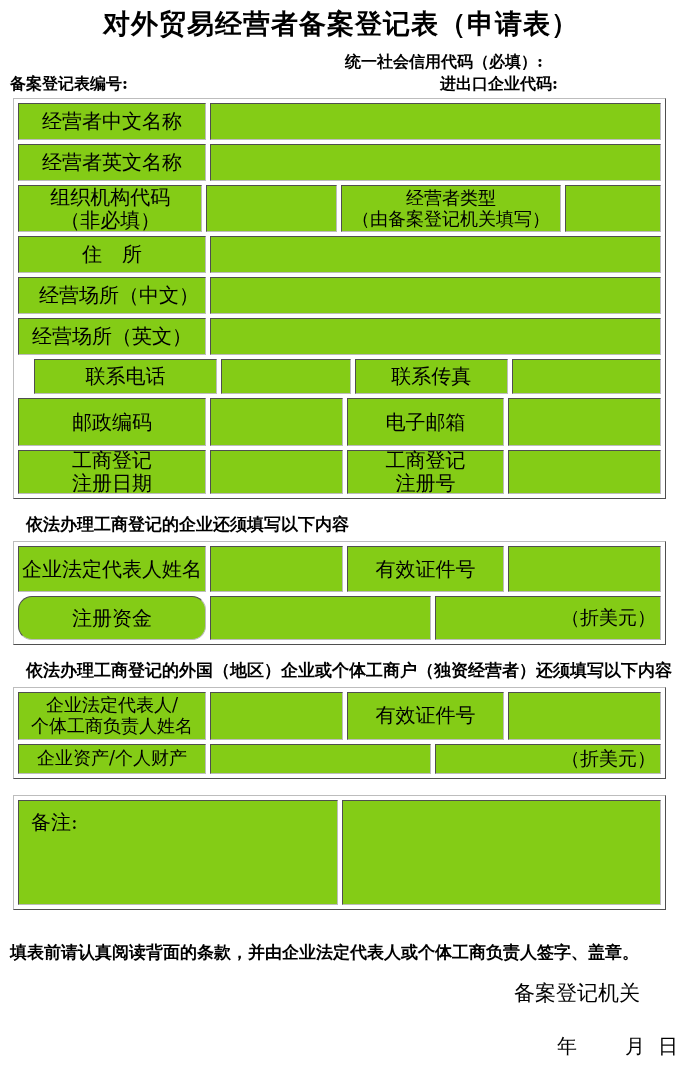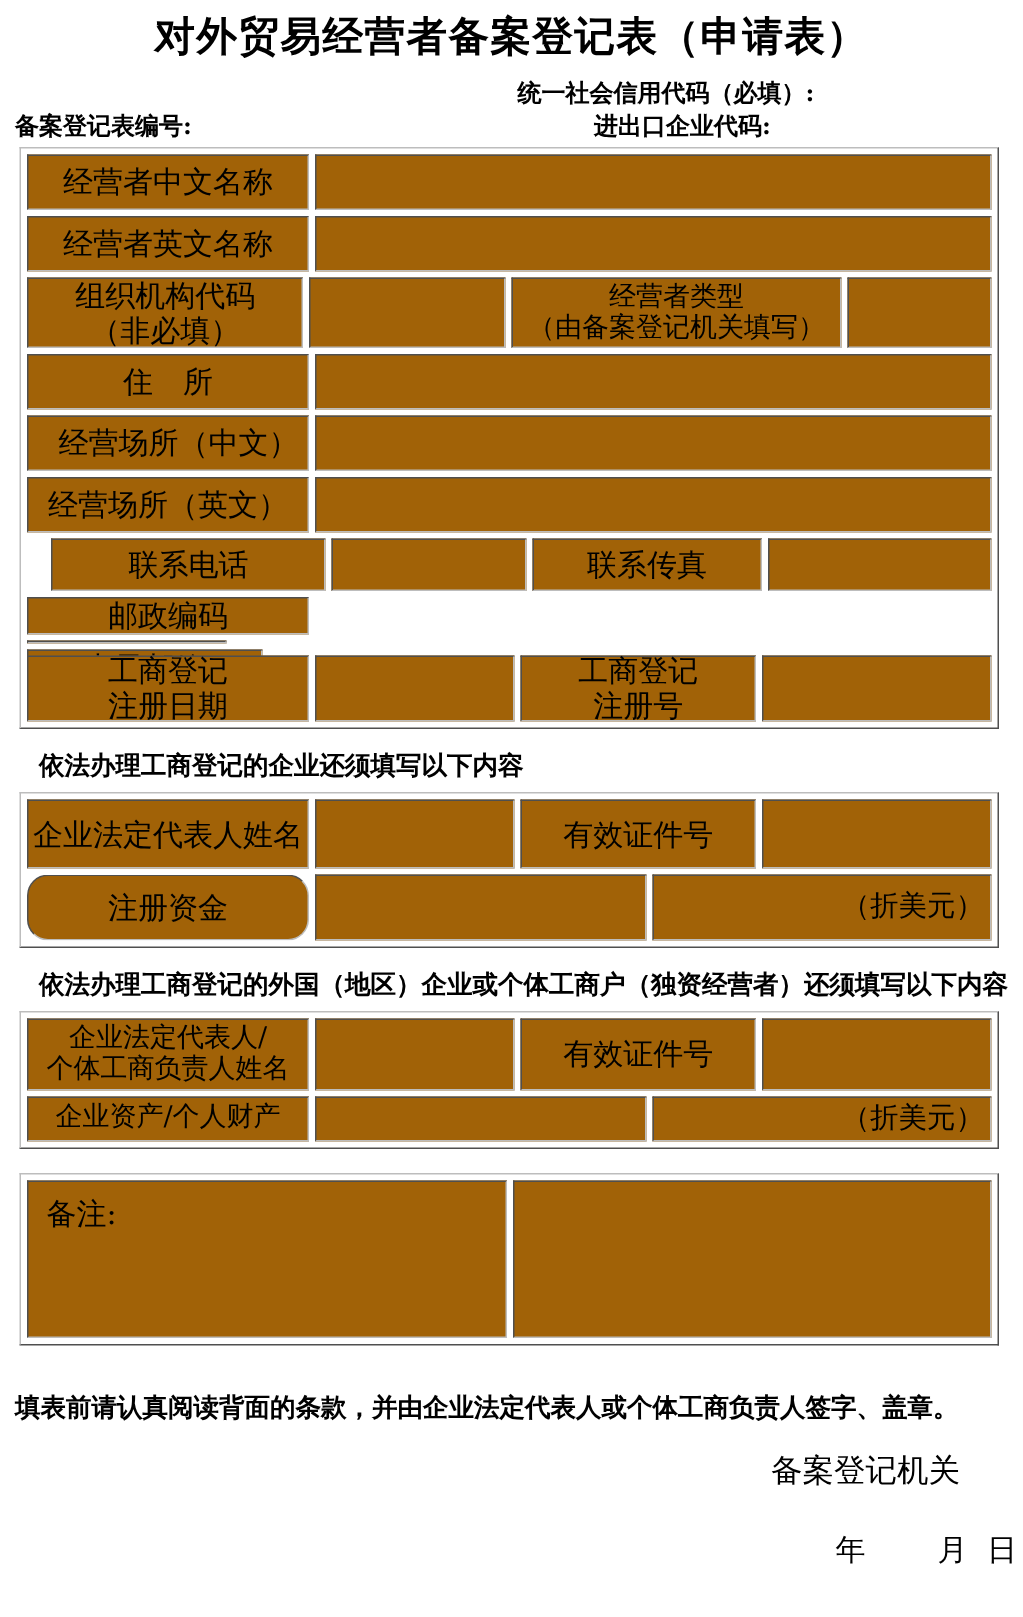--- a/index.html
+++ b/index.html
@@ -10,32 +10,32 @@
   .title{
     margin:6px 0 0 0;text-align:center;font-size:27px;font-weight:bold;letter-spacing:1px;
   }
   .hdr1{
     margin-top:10px;height:19px;position:relative;
     font-weight:bold;font-size:16px;text-align:right;
   }
   .hdr1 span{position:absolute;left:345px;top:0;}
   .hdr2{margin-top:3px;height:19px;position:relative;font-weight:bold;font-size:16px;}
   .hdr2 .left{position:absolute;left:10px;top:0;}
-  .hdr2 .right{position:absolute;left:396px;top:0;text-align:right;}
+  .hdr2 .right{position:absolute;left:440px;top:0;text-align:right;}
   .tbl{
     margin-left:13px;width:653px;box-sizing:border-box;
     border:1px solid;border-color:#bdbdbd #4f4f4f #4f4f4f #bdbdbd;
     padding:4px;
   }
   .trow{display:flex;gap:4px;margin-bottom:4px;}
   .trow:last-child{margin-bottom:0;}
   .cell{
     box-sizing:border-box;border:1px solid;border-color:#4f4f4f #bdbdbd #bdbdbd #4f4f4f;
     display:flex;flex-direction:column;align-items:center;justify-content:center;
-    font-size:20px;line-height:1.15;text-align:center;background:#a16207;
+    font-size:20px;line-height:1.15;text-align:center;background:#84cc16;
   }
   .cell.sm{font-size:18px;}
   .cell.usd{flex-direction:row;justify-content:flex-end;padding-right:4px;font-size:19px;}
   .cell.memo{align-items:flex-start;justify-content:flex-start;padding:10px 0 0 12px;text-align:left;}
   .heading{
     font-family:"DejaVu Sans","Liberation Sans",sans-serif;font-weight:bold;
     font-size:17px;margin:15px 0 0 26px;line-height:1.2;
   }
   .gap-t2{margin-top:7px;}
   .gap-t3{margin-top:6px;}
@@ -98,21 +98,21 @@
     <div class="trow" style="height:37px;">
       <div class="cell" style="width:188px;">经营场所（英文）</div>
       <div class="cell" style="width:451px;"></div>
     </div>
     <div class="trow" style="height:35px;padding-left:16px;">
       <div class="cell" style="width:188px;">联系电话</div>
       <div class="cell" style="width:133px;"></div>
       <div class="cell" style="width:157px;">联系传真</div>
       <div class="cell" style="width:153px;"></div>
     </div>
-    <div class="trow" style="height:35px;flex-direction:column;">
+    <div class="trow" style="height:48px;">
       <div class="cell" style="width:188px;">邮政编码</div>
       <div class="cell" style="width:133px;"></div>
       <div class="cell" style="width:157px;">电子邮箱</div>
       <div class="cell" style="width:153px;"></div>
     </div>
     <div class="trow" style="height:44px;">
       <div class="cell" style="width:188px;">
         <span>工商登记</span>
         <span>注册日期</span>
       </div>

